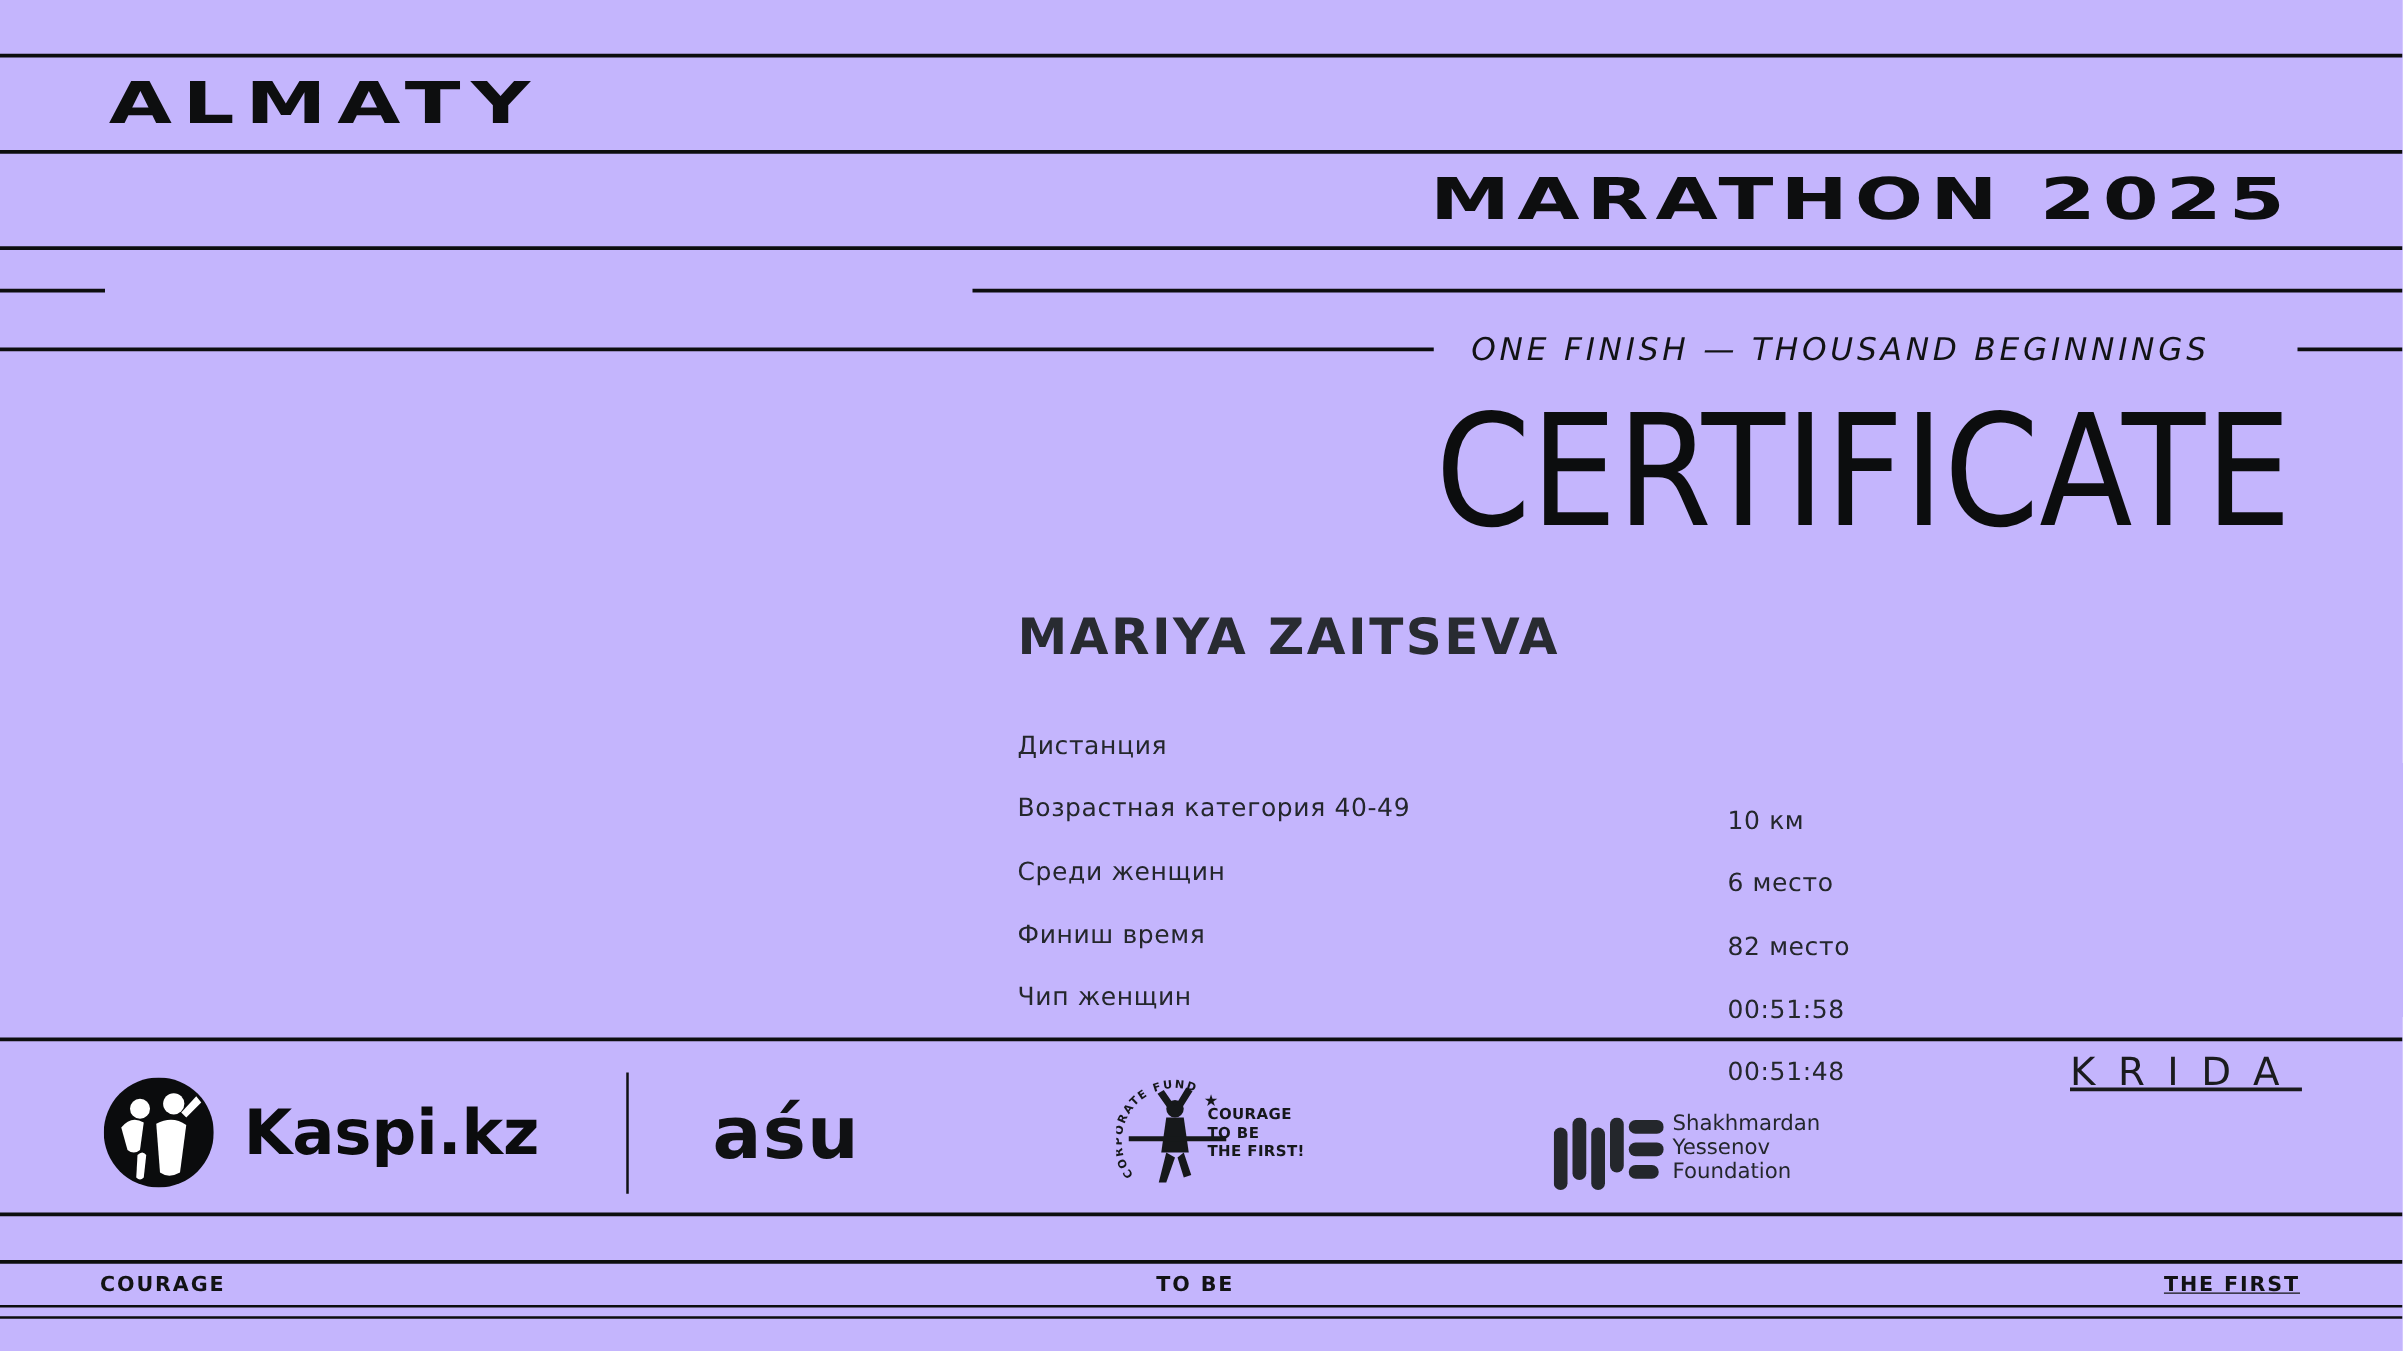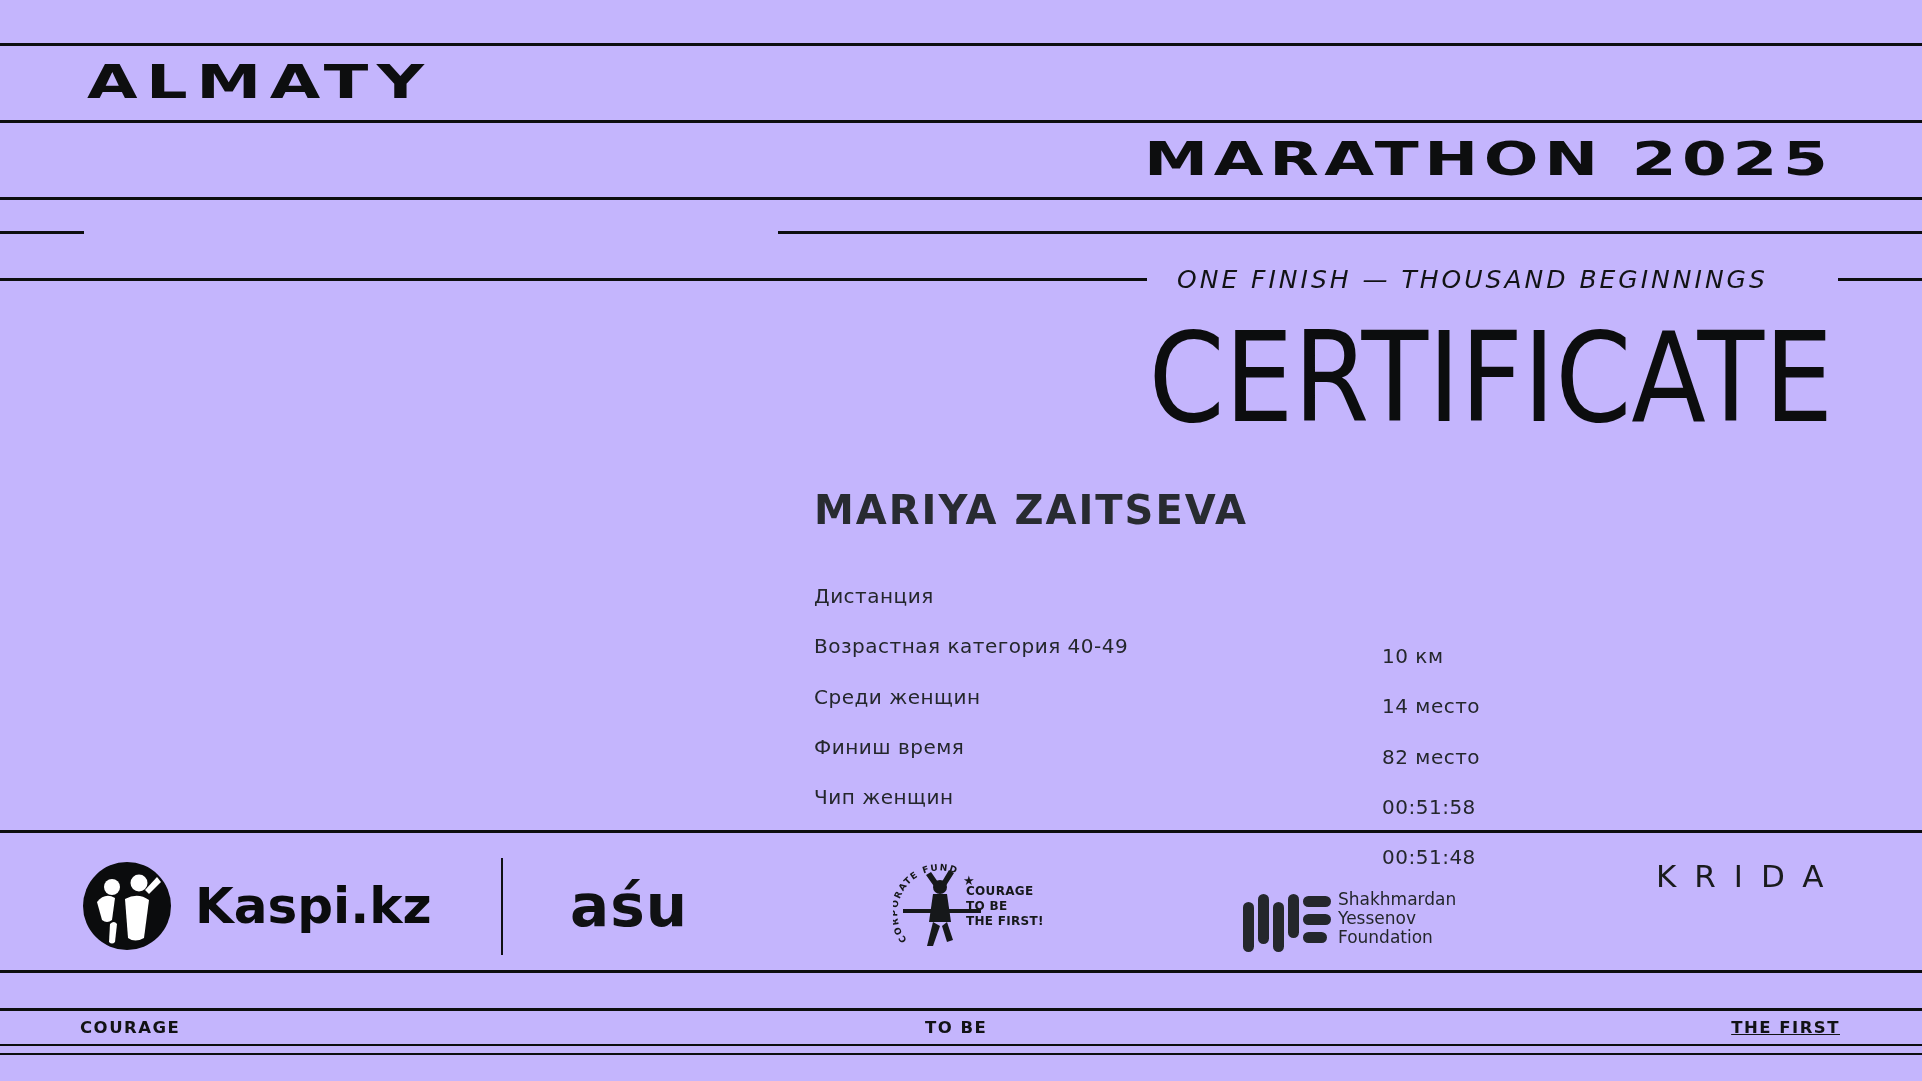--- a/index.html
+++ b/index.html
@@ -48,22 +48,22 @@
   }
   .asu-word{
     position:absolute;left:570px;top:858px;height:96px;display:flex;align-items:center;
     font-size:58px;font-weight:bold;color:#101113;letter-spacing:1px;
   }
   .vdivider{position:absolute;left:501px;top:858px;width:2px;height:97px;background:#101113;}
   .cf-text{position:absolute;left:966px;top:884px;font-size:12px;font-weight:bold;
     color:#16181a;line-height:15px;letter-spacing:0.3px;}
   .yf-text{position:absolute;left:1338px;top:890px;font-size:17px;color:#24272c;line-height:19px;}
   .krida{
-    position:absolute;left:1656px;top:828px;height:96px;display:flex;align-items:center;
-    font-size:31px;font-weight:400;letter-spacing:18px;color:#1a1b1d;white-space:nowrap;
+    position:absolute;left:1656px;top:810px;height:96px;display:flex;align-items:center;
+    font-size:31px;font-weight:400;letter-spacing:18px;color:#1a1b1d;white-space:nowrap;text-decoration:underline;
   }
   .foot-txt{position:absolute;top:1018px;font-size:16.5px;font-weight:bold;
     letter-spacing:1.5px;color:#121315;white-space:nowrap;}
 </style>
 </head>
 <body>
 
 <div class="cert">
 
   <div class="rule" style="left:0;top:43px;width:1922px;height:3px;"></div>
@@ -83,21 +83,21 @@
   <div class="cert-title">CERTIFICATE</div>
 
   <div class="name">MARIYA ZAITSEVA</div>
 
   <div class="row" style="top:584px;">
     <span class="lbl">Дистанция</span>
     <span class="val">10 км</span>
   </div>
   <div class="row" style="top:634px;">
     <span class="lbl">Возрастная категория 40-49</span>
-    <span class="val">14 место</span>
+    <span class="val">6 место</span>
   </div>
   <div class="row" style="top:685px;">
     <span class="lbl">Среди женщин</span>
     <span class="val">82 место</span>
   </div>
   <div class="row" style="top:735px;">
     <span class="lbl">Финиш время</span>
     <span class="val">00:51:58</span>
   </div>
   <div class="row" style="top:785px;">

